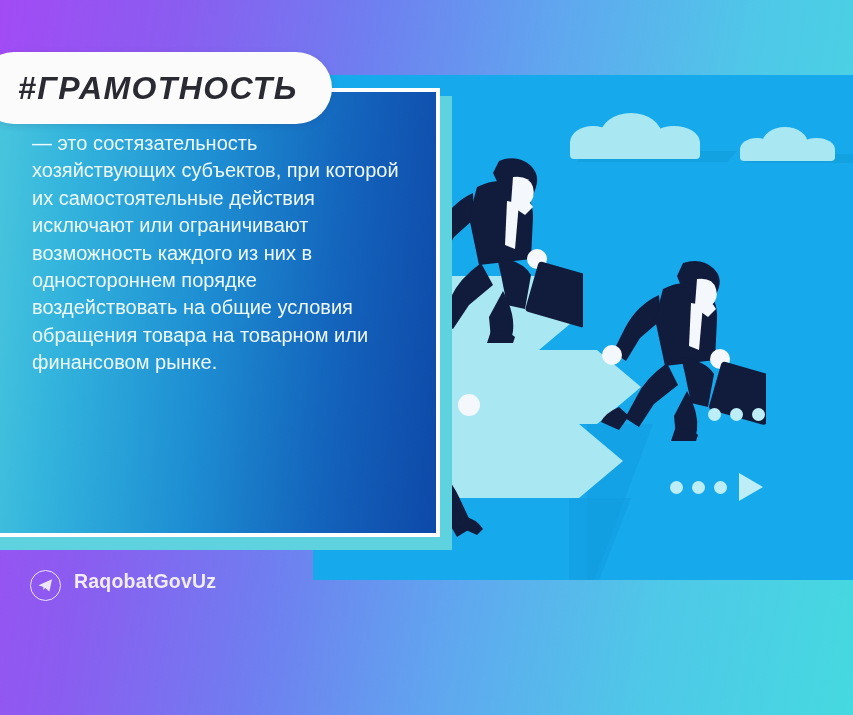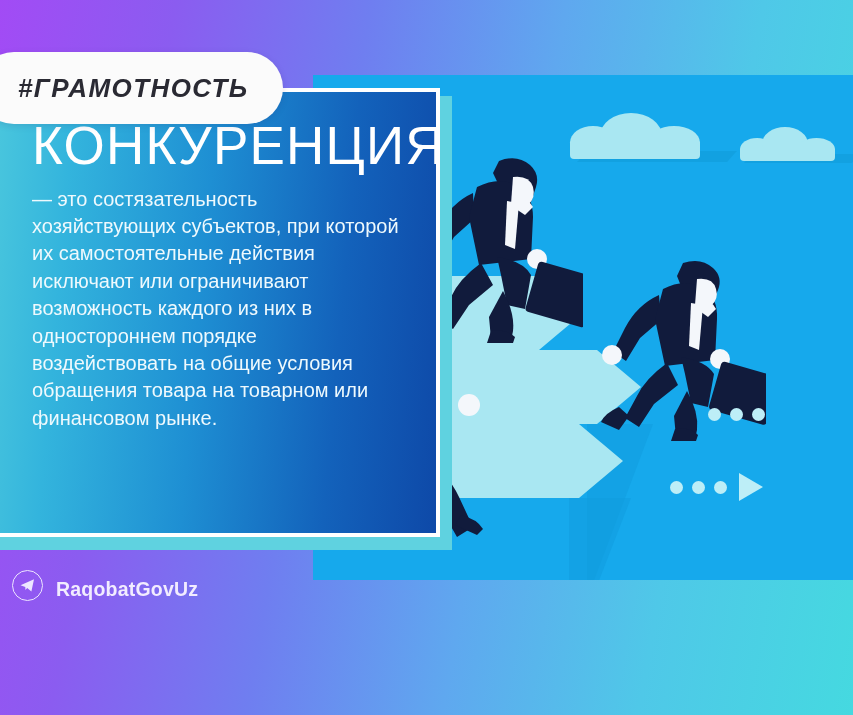--- a/index.html
+++ b/index.html
@@ -46,21 +46,21 @@
     border-left:24px solid #bdeef7; margin-left:3px;
   }
 
   
   .badge {
     position:absolute; left:-22px; top:52px; height:72px; padding:0 34px 0 40px;
     background:#fbfbfb; border-radius:36px; display:flex; align-items:center;
     z-index:6; box-shadow:0 2px 7px rgba(40,20,90,.13);
   }
   .badge span {
-    font-size:26px; font-weight:700; font-style:italic; letter-spacing:1.4px; color:#2a2a33;
+    font-size:32px; font-weight:700; font-style:italic; letter-spacing:1.4px; color:#2a2a33;
   }
 
   
   .card-back {
     position:absolute; left:0; top:96px; width:452px; height:454px;
     background:#5fd2e0; z-index:3;
   }
   .card {
     position:absolute; left:0; top:88px; width:440px; height:449px;
     background:linear-gradient(95deg,#49c6dd 0%,#33b4dd 16%,#1e8fd3 46%,#1362bb 76%,#0e49a8 100%);
@@ -70,21 +70,21 @@
   .card h1 {
     font-size:53px; font-weight:300; color:#ffffff; letter-spacing:1.2px;
     line-height:1.05; white-space:nowrap;
   }
   .card p {
     margin-top:12px; font-size:20px; line-height:1.37; color:#eef9fd; font-weight:400;
   }
 
   
   .footer {
-    position:absolute; left:12px; top:570px; display:flex; align-items:flex-end; gap:13px; z-index:7;
+    position:absolute; left:30px; top:570px; display:flex; align-items:flex-start; gap:13px; z-index:7;
   }
   .tg-circle {
     width:31px; height:31px; border-radius:50%; border:1.7px solid #ede6ff;
     display:flex; align-items:center; justify-content:center;
   }
   .footer .handle { font-size:19.5px; font-weight:700; color:#f2ecff; letter-spacing:.2px; }
 </style>
 </head>
 <body>
 
@@ -200,21 +200,20 @@
   <div class="dots" style="left:395px;top:333px;">
     <div class="d"></div>
       <div class="d"></div>
       <div class="d"></div>
   </div>
 </div>
 
 <div class="card-back"></div>
 
 <div class="card">
-  <h1>КОНКУРЕНЦИЯ</h1>
   <p>— это состязательность хозяйствующих субъектов, при которой их самостоятельные действия исключают или ограничивают возможность каждого из них в одностороннем порядке воздействовать на общие условия обращения товара на товарном или финансовом рынке.</p>
 </div>
 
 <div class="badge">
   <span>#ГРАМОТНОСТЬ</span>
 </div>
 
 <div class="footer">
   <span class="tg-circle">
     <svg width="17" height="17" viewBox="0 0 17 17">

